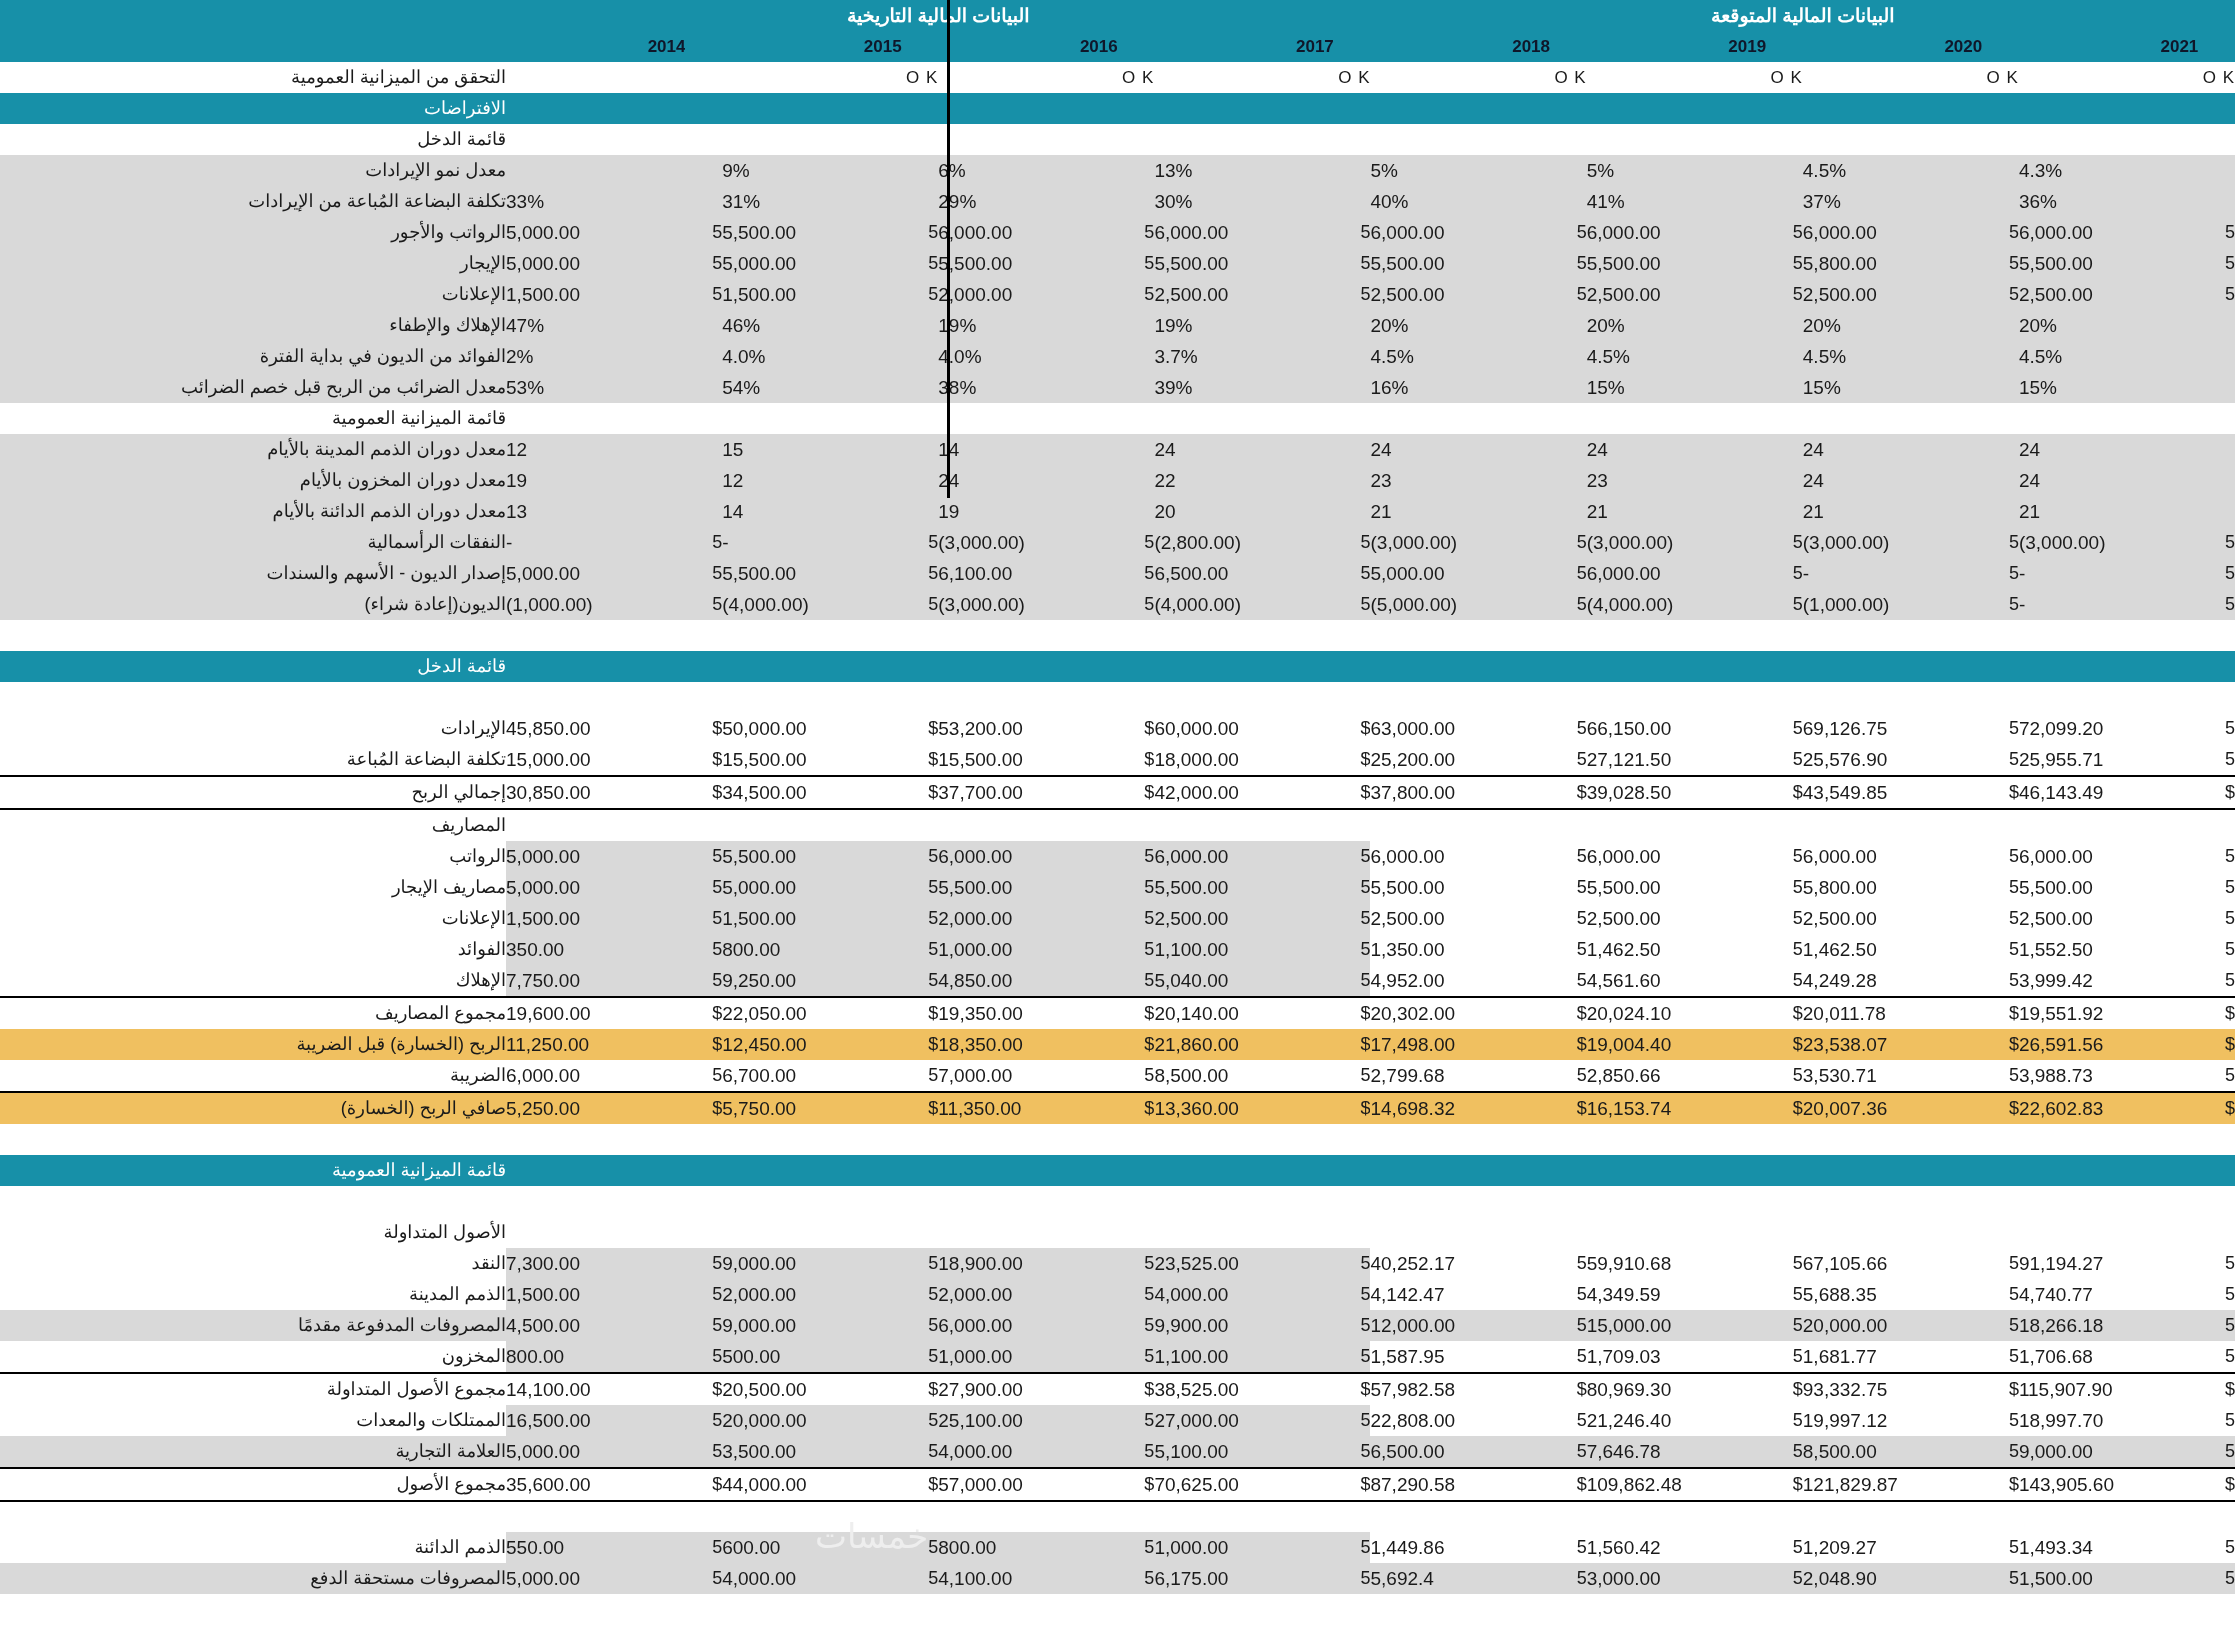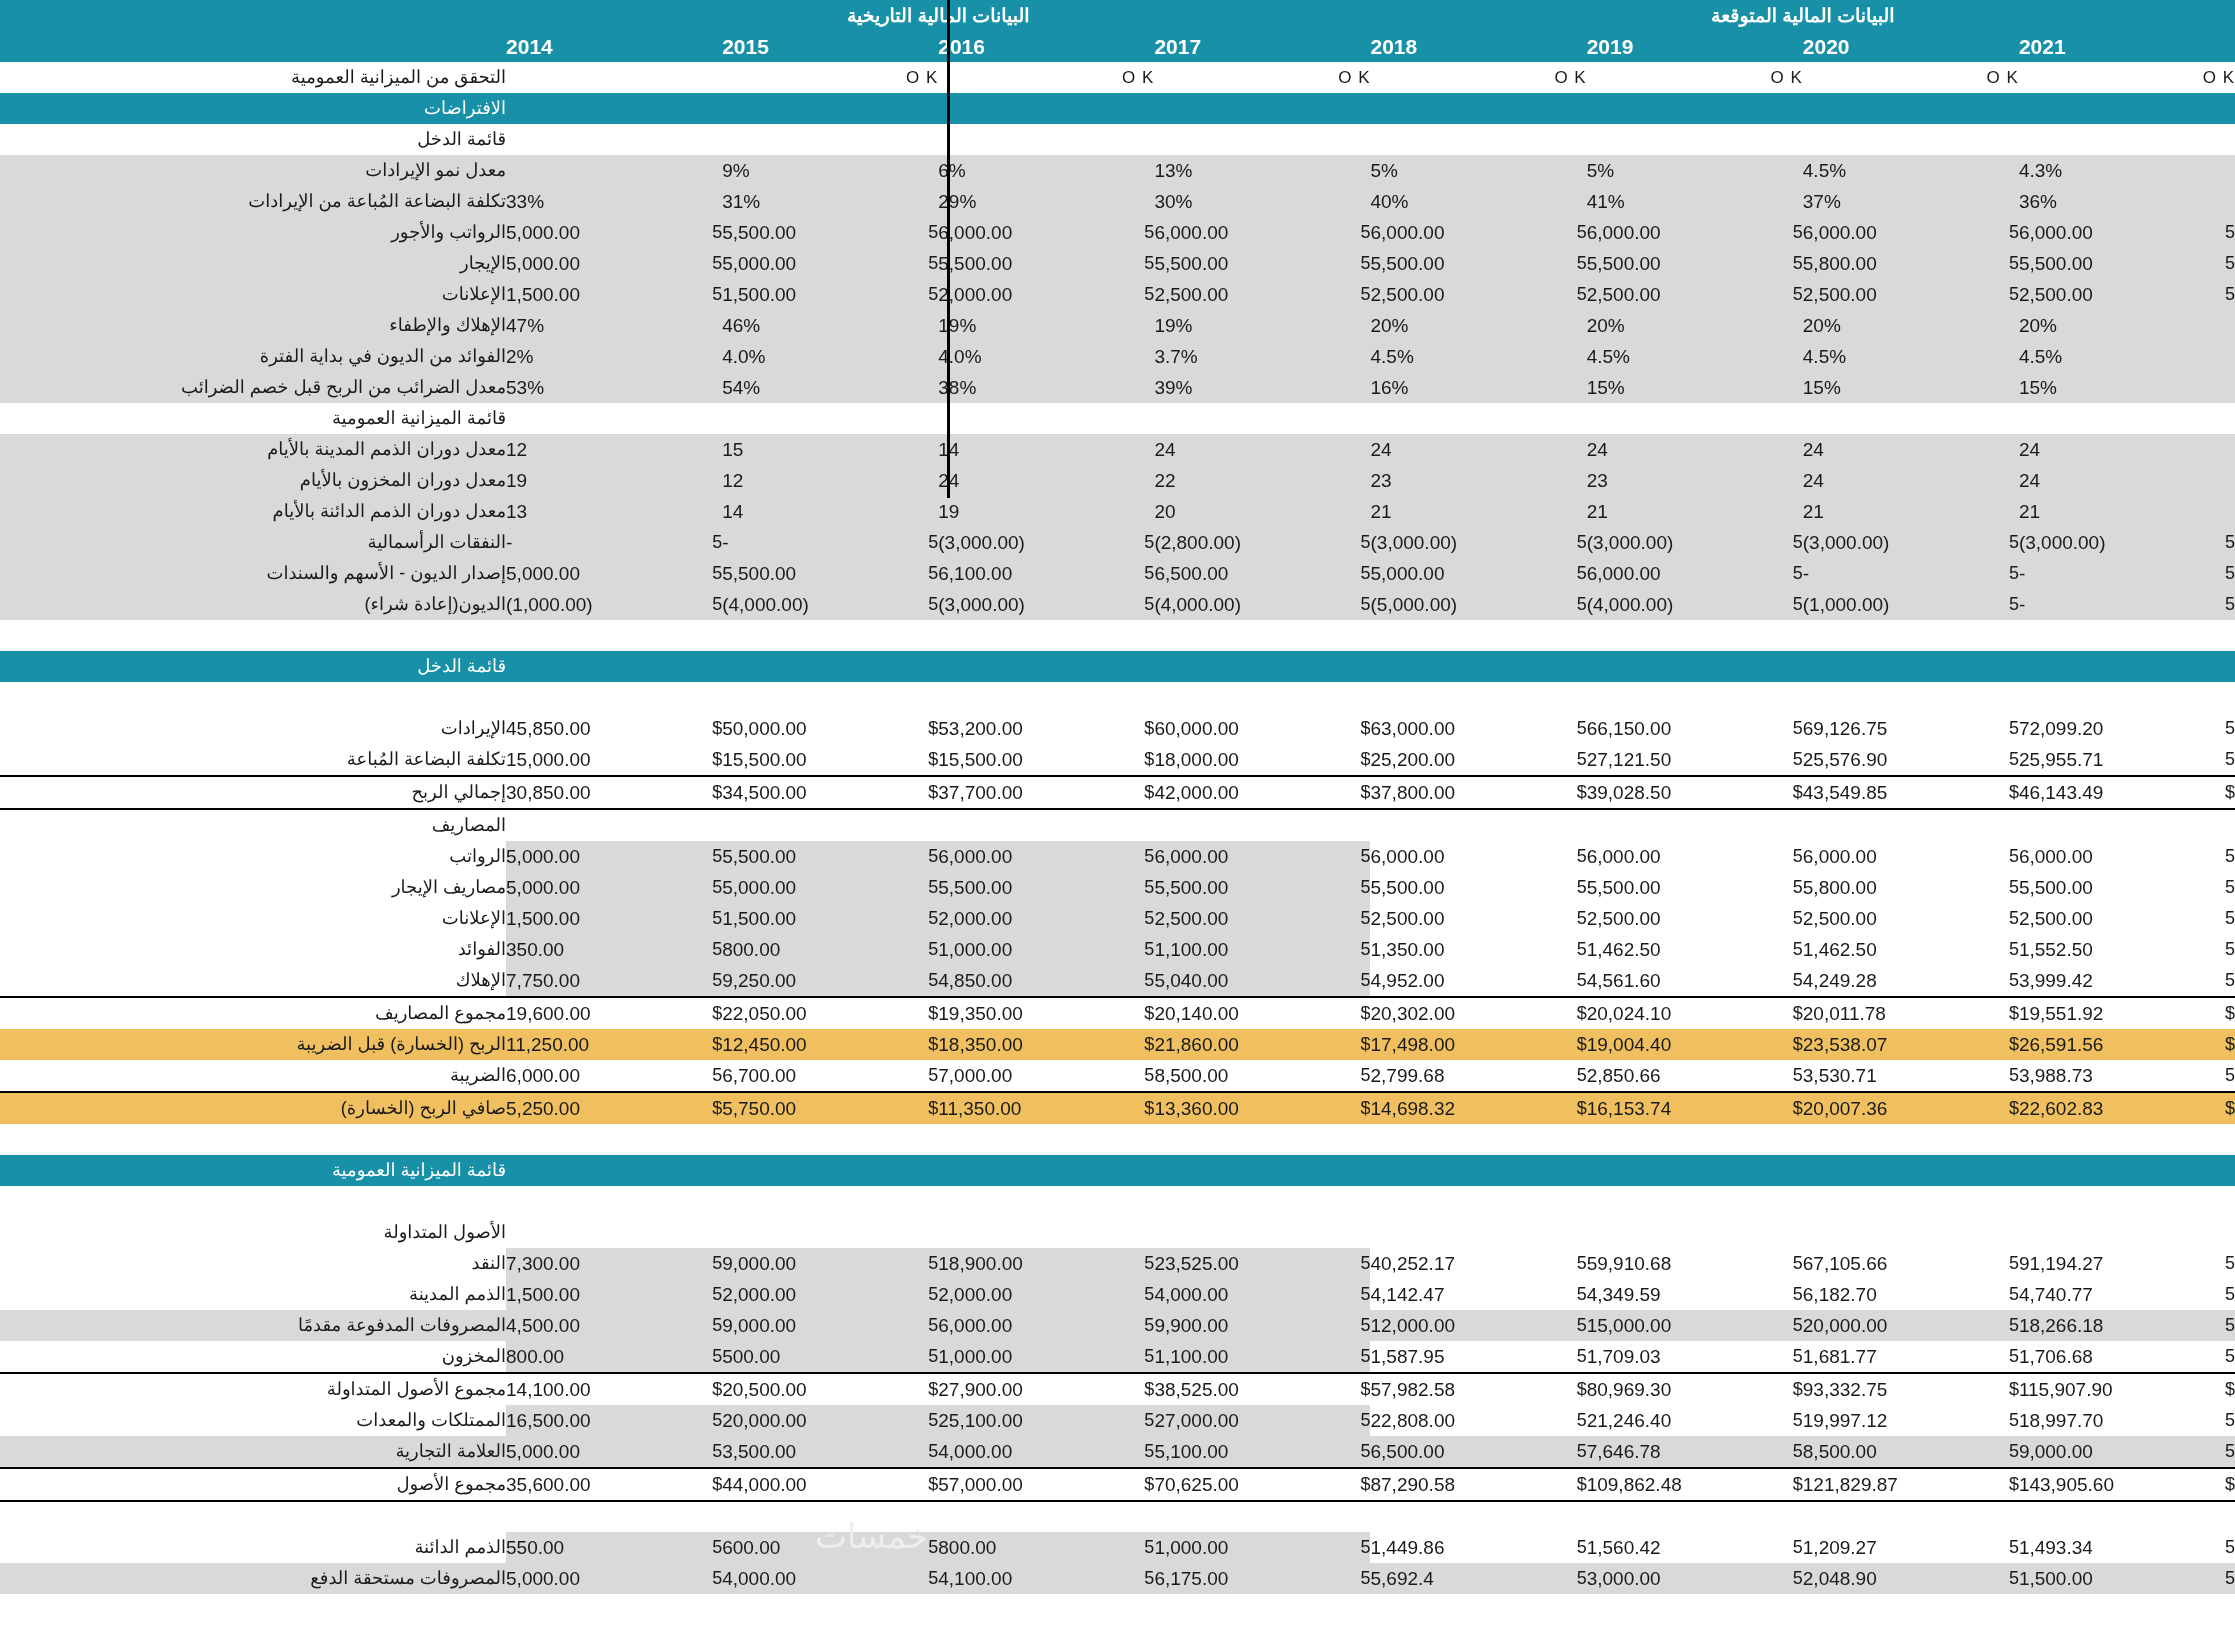--- a/index.html
+++ b/index.html
@@ -45,24 +45,24 @@
     background: #1790a8;
     color: #ffffff;
     font-weight: bold;
   }
   .band-title {
     text-align: center;
     color: #ffffff;
     font-size: 19px;
   }
   .band-year {
-    text-align: left;
+    text-align: right;
     padding-left: 14px;
-    color: #ffffff;
-    font-size: 21px;
+    color: #0f172a;
+    font-size: 17px;
     font-weight: bold;
   }
   .ok {
     text-align: right;
     padding-right: 2px;
     color: #ffffff;
     font-size: 17px;
     letter-spacing: 1px;
   }
   .sec-head {
@@ -747,21 +747,21 @@
           <td class="val shade">9,000.00</td>
         <td class="cur shade">5</td>
           <td class="val shade">7,300.00</td>
         <td class="lbl">النقد</td>
       </tr>
 
       <tr>
         <td class="cur">5</td>
           <td class="val">4,740.77</td>
         <td class="cur">5</td>
-          <td class="val">6,182.70</td>
+          <td class="val">5,688.35</td>
         <td class="cur">5</td>
           <td class="val">4,349.59</td>
         <td class="cur">5</td>
           <td class="val">4,142.47</td>
         <td class="cur shade">5</td>
           <td class="val shade">4,000.00</td>
         <td class="cur shade">5</td>
           <td class="val shade">2,000.00</td>
         <td class="cur shade">5</td>
           <td class="val shade">2,000.00</td>

